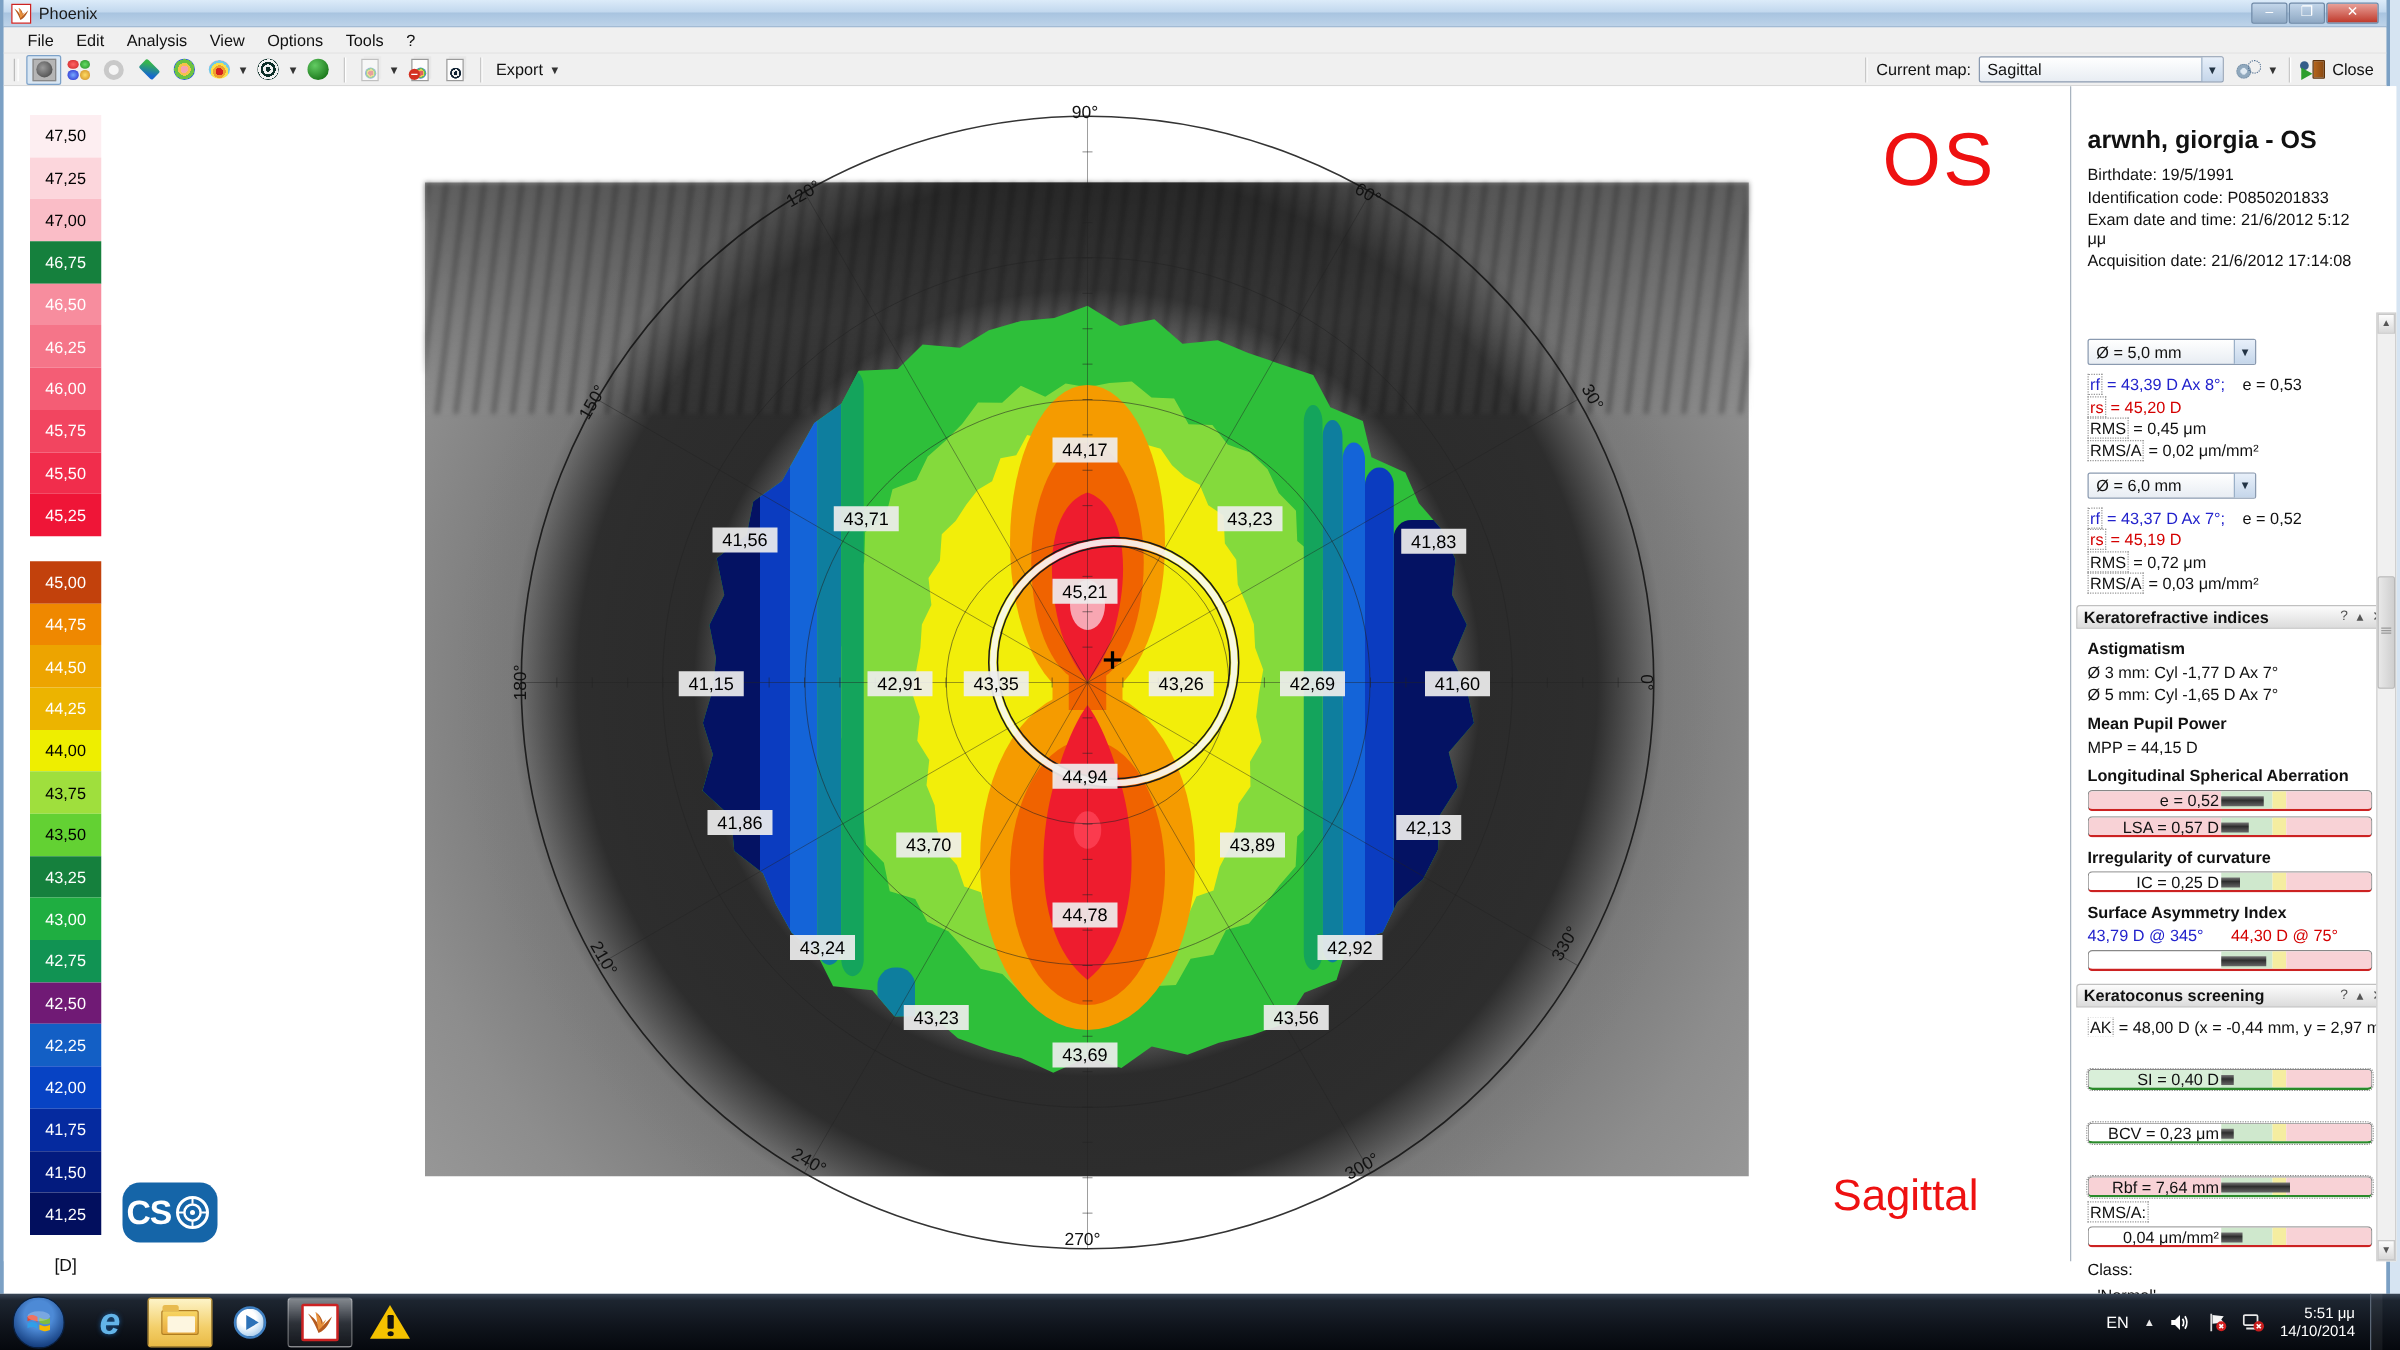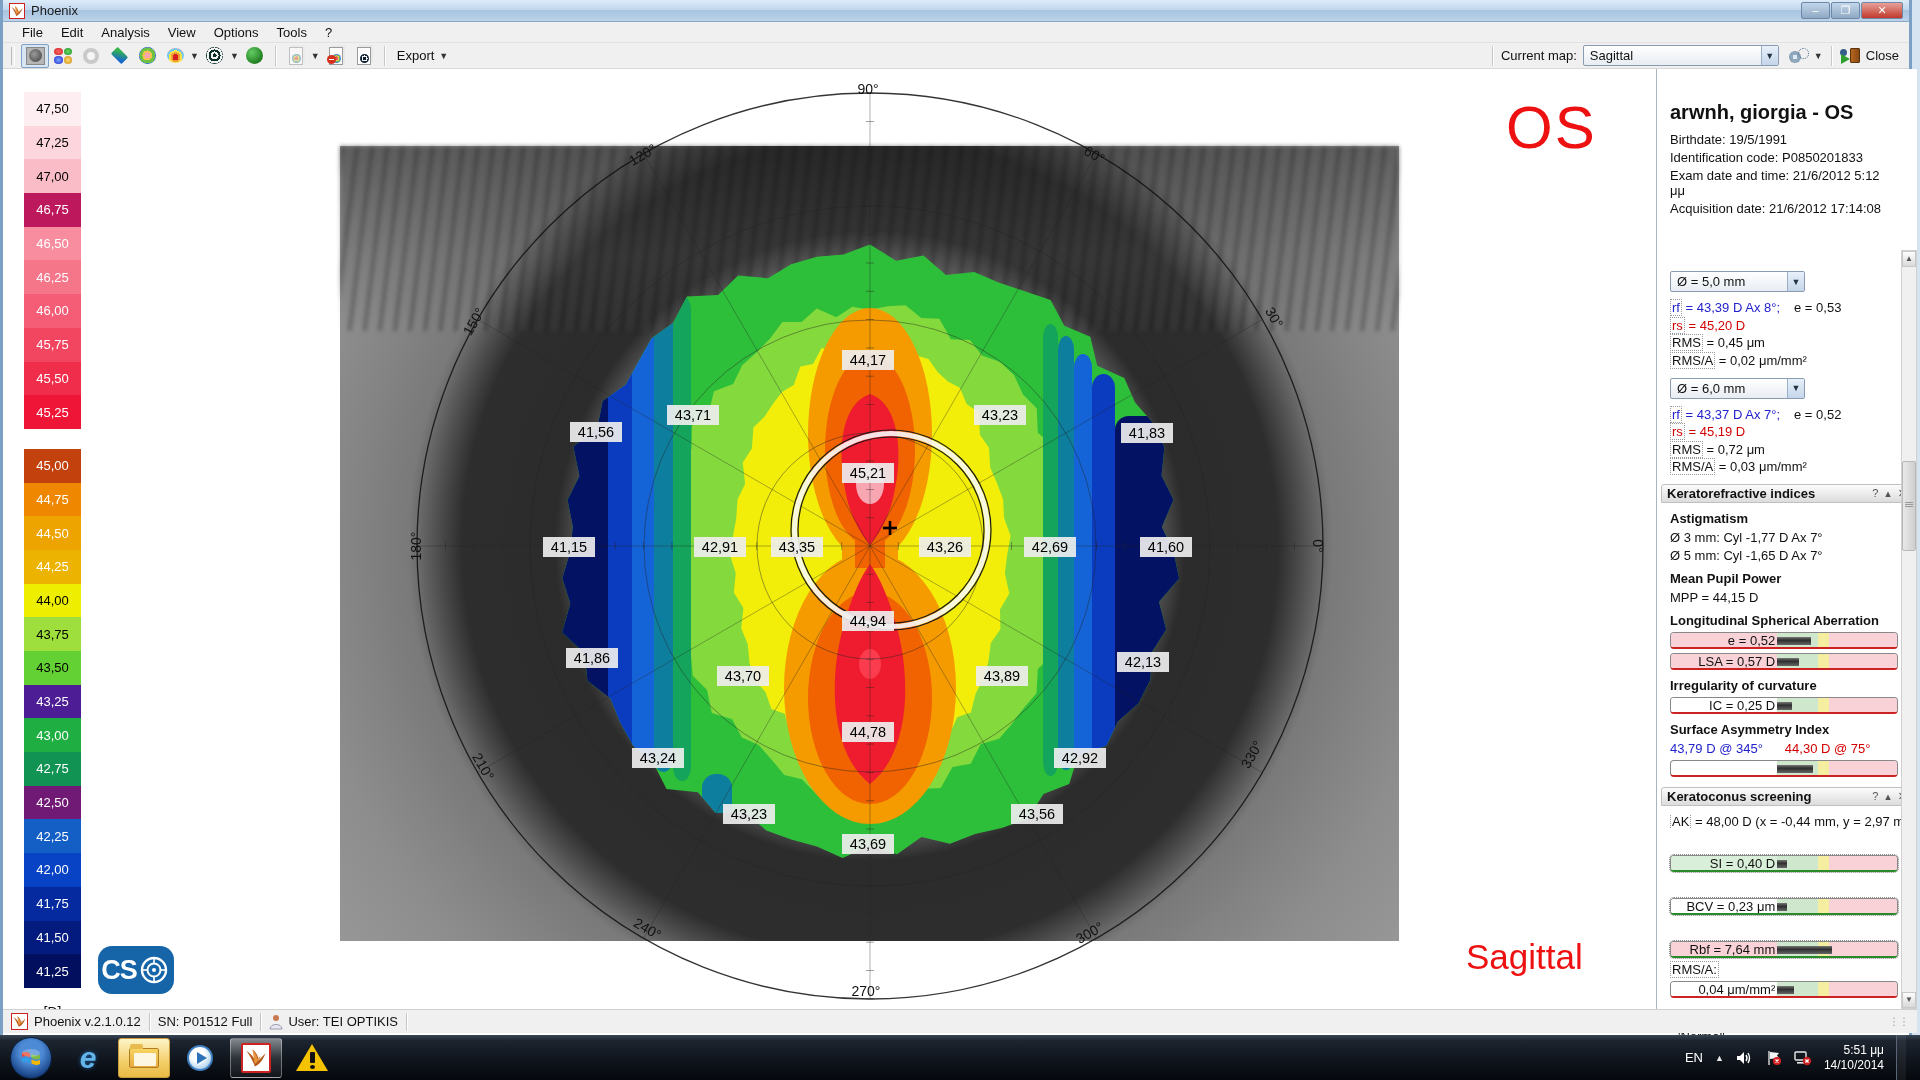--- a/index.html
+++ b/index.html
@@ -275,35 +275,35 @@
       <span class="closelbl">Close</span>
     </div>
   </div>
 
   <div id="content">
 
     <div id="scale">
           <div class="scell" style="background: rgb(253, 238, 241); color: rgb(0, 0, 0);">47,50</div>
           <div class="scell" style="background: rgb(252, 214, 220); color: rgb(0, 0, 0);">47,25</div>
           <div class="scell" style="background: rgb(250, 189, 199); color: rgb(0, 0, 0);">47,00</div>
-          <div class="scell" style="background: #be185d; color: rgb(255, 255, 255);">46,75</div>
+          <div class="scell" style="background: #15803d; color: rgb(255, 255, 255);">46,75</div>
           <div class="scell" style="background: rgb(247, 141, 158); color: rgb(255, 255, 255);">46,50</div>
           <div class="scell" style="background: rgb(245, 117, 137); color: rgb(255, 255, 255);">46,25</div>
           <div class="scell" style="background: rgb(244, 93, 117); color: rgb(255, 255, 255);">46,00</div>
           <div class="scell" style="background: rgb(242, 69, 96); color: rgb(255, 255, 255);">45,75</div>
           <div class="scell" style="background: rgb(241, 45, 76); color: rgb(255, 255, 255);">45,50</div>
           <div class="scell" style="background: rgb(239, 21, 55); color: rgb(255, 255, 255);">45,25</div>
           <div class="scell" style="background: #c2410c; color: rgb(255, 255, 255); margin-top: 20px;">45,00</div>
           <div class="scell" style="background: rgb(239, 136, 0); color: rgb(255, 255, 255);">44,75</div>
           <div class="scell" style="background: rgb(237, 164, 0); color: rgb(255, 255, 255);">44,50</div>
           <div class="scell" style="background: rgb(236, 180, 0); color: rgb(255, 255, 255);">44,25</div>
           <div class="scell" style="background: rgb(238, 238, 0); color: rgb(0, 0, 0);">44,00</div>
           <div class="scell" style="background: rgb(159, 223, 61); color: rgb(0, 0, 0);">43,75</div>
           <div class="scell" style="background: rgb(99, 209, 51); color: rgb(0, 0, 0);">43,50</div>
-          <div class="scell" style="background: #4c1d95; color: rgb(255, 255, 255);">43,25</div>
+          <div class="scell" style="background: #15803d; color: rgb(255, 255, 255);">43,25</div>
           <div class="scell" style="background: rgb(31, 174, 65); color: rgb(255, 255, 255);">43,00</div>
           <div class="scell" style="background: rgb(17, 147, 83); color: rgb(255, 255, 255);">42,75</div>
           <div class="scell" style="background: #701a75; color: rgb(255, 255, 255);">42,50</div>
           <div class="scell" style="background: rgb(19, 95, 197); color: rgb(255, 255, 255);">42,25</div>
           <div class="scell" style="background: rgb(7, 67, 196); color: rgb(255, 255, 255);">42,00</div>
           <div class="scell" style="background: rgb(5, 42, 159); color: rgb(255, 255, 255);">41,75</div>
           <div class="scell" style="background: rgb(3, 27, 126); color: rgb(255, 255, 255);">41,50</div>
           <div class="scell" style="background: rgb(2, 15, 94); color: rgb(255, 255, 255);">41,25</div>
           <div class="sunit">[D]</div>
         </div>
@@ -675,36 +675,20 @@
 
     <div id="vscroll">
       <div class="arr">▲</div>
       <div class="thumb">
             <i></i>
           </div>
       <div class="arr" style="position:absolute;bottom:0;left:0;right:0">▼</div>
     </div>
   </div>
 
-  <div id="statusbar">
-    <svg width="17" height="17" style="margin:0 6px 0 8px;background:#fff;border:1px solid #cc2222">
-          <use href="#bird"></use>
-        </svg>
-    <span class="tt">Phoenix   v.2.1.0.12</span>
-    <div class="ssep"></div>
-    <span class="tt">SN: P01512 Full</span>
-    <div class="ssep"></div>
-    <svg width="14" height="16" viewBox="0 0 14 16">
-          <circle cx="7" cy="4" r="3" fill="#c87850"></circle>
-          <path d="M1 15 C1 9 13 9 13 15 Z" fill="#e8e8f4" stroke="#889" stroke-width="0.8"></path>
-        </svg>
-    <span class="tt" style="margin-left:5px">User: TEI OPTIKIS</span>
-    <div class="ssep"></div>
-    <span class="grip2">⋮⋮</span>
-  </div>
 </div>
 
 <div id="taskbar">
   <div class="orb">
     <svg width="22" height="22" viewBox="0 0 22 22">
       <path d="M2 6 C5 4.5 7 5 10 6.5 L10 10.5 C7 9 5 8.5 2 10 Z" fill="#e8452e"></path>
       <path d="M11.5 7 C14.5 8.5 17 9 20 7.5 L20 11.5 C17 13 14.5 12.5 11.5 11 Z" fill="#7fbb42"></path>
       <path d="M2 11.5 C5 10 7 10.5 10 12 L10 16 C7 14.5 5 14 2 15.5 Z" fill="#2f9fe8"></path>
       <path d="M11.5 12.5 C14.5 14 17 14.5 20 13 L20 17 C17 18.5 14.5 18 11.5 16.5 Z" fill="#f5b800"></path>
       <ellipse cx="11" cy="6" rx="9" ry="4" fill="#fff" opacity="0.25"></ellipse>

